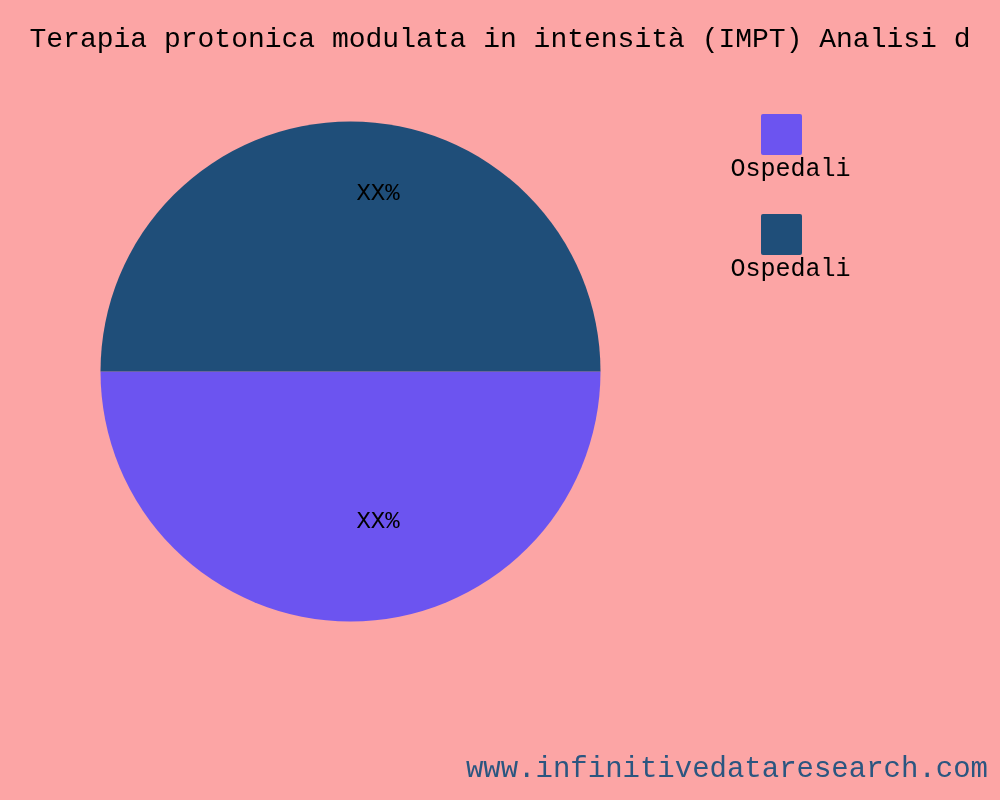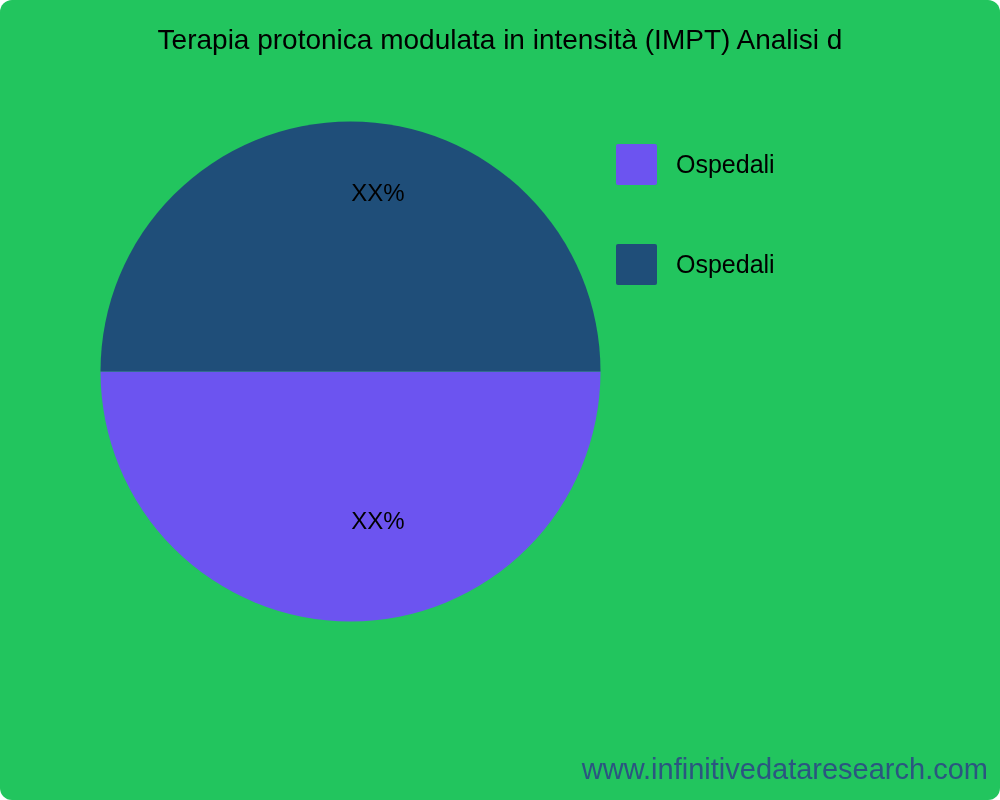--- a/index.html
+++ b/index.html
@@ -4,24 +4,23 @@
 <style>
   html, body {
     margin: 0;
     padding: 0;
     background: #ffffff;
   }
   #page {
     position: relative;
     width: 1000px;
     height: 800px;
-    background: #22c55e;
-    font-family: Liberation Sans, sans-serif;
+    background: #fca5a5;
+    font-family: Liberation Mono, monospace;
     overflow: hidden;
-    border-radius: 12px;
   }
   #chart-title {
     position: absolute;
     left: 0;
     top: 24px;
     width: 1000px;
     text-align: center;
     font-size: 28px;
     color: #000000;
     white-space: nowrap;
@@ -62,20 +61,21 @@
   #legend {
     position: absolute;
     left: 616px;
     top: 114px;
     width: 330px;
   }
   .legend-row {
     display: flex;
     align-items: center;
     height: 100px;
+    flex-direction: column;
   }
   .legend-swatch {
     width: 41px;
     height: 41px;
     border-radius: 2px;
     flex: 0 0 auto;
   }
   .legend-text {
     margin-left: 19px;
     font-size: 25px;

